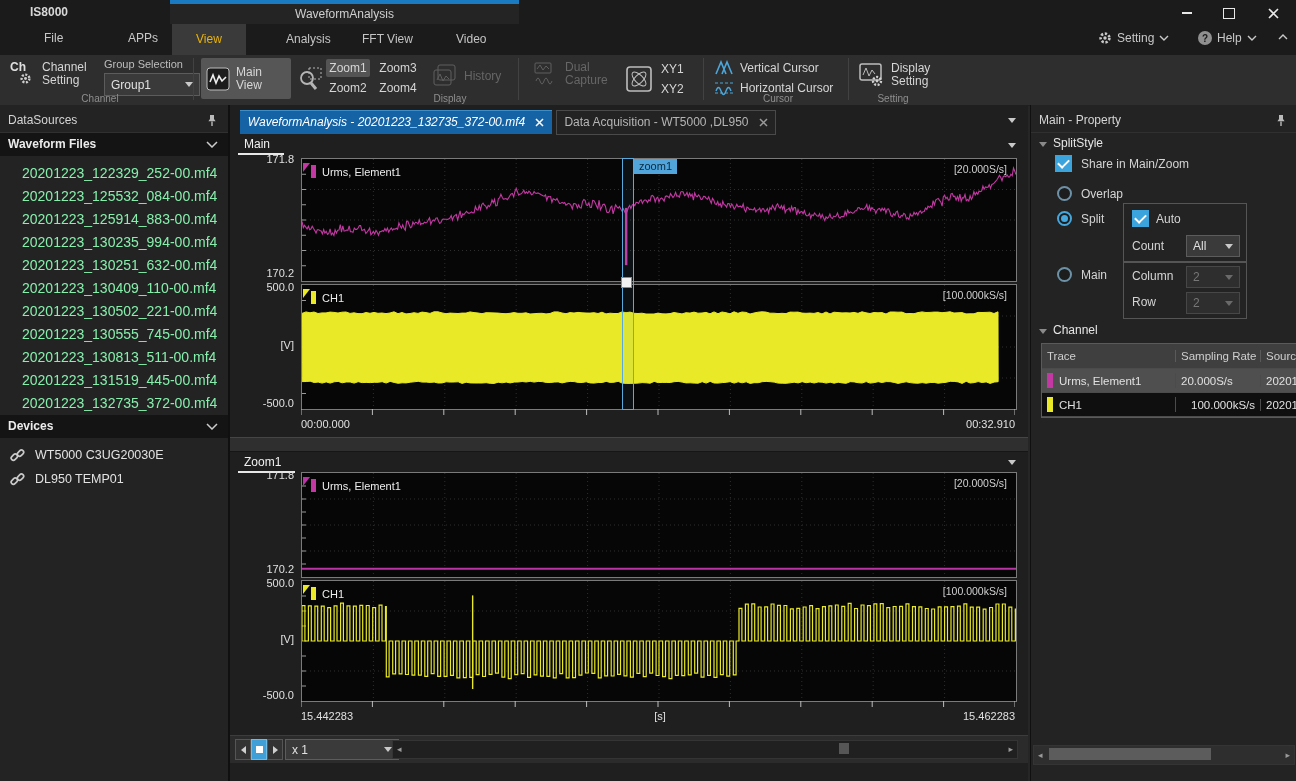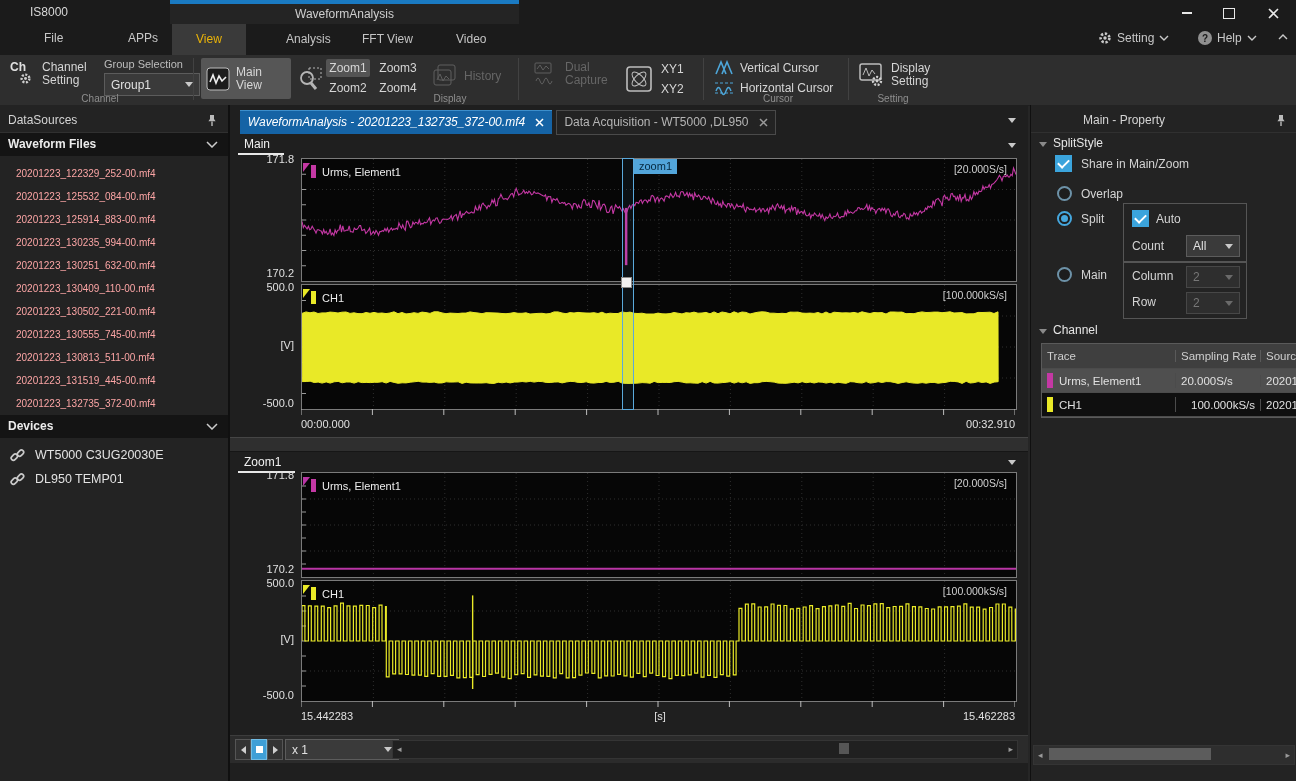--- a/index.html
+++ b/index.html
@@ -1,21 +1,21 @@
 <!DOCTYPE html>
 <html><head>
 <meta charset="utf-8">
 <style>
   html,body{margin:0;padding:0;background:#111;}
   .app{position:relative;width:1296px;height:781px;background:#262626;overflow:hidden;
        font-family:"Liberation Sans",sans-serif;font-size:12px;color:#d4d4d4;}
   .abs{position:absolute;}
 
   
-  .titlebar{left:0;top:0;width:1296px;height:24px;background:#1b1b1b;}
+  .titlebar{left:0;top:0;width:1296px;height:24px;background:#1b1b1b;font-weight:bold;}
   .title-center{left:170px;top:0;width:349px;height:55px;background:#242424;}
   .blue-strip{left:0;top:0;width:349px;height:4px;}
   .doc-title{left:0;top:7px;width:349px;text-align:center;font-size:12px;color:#cfcfcf;}
   .app-title{left:30px;top:5px;color:#d8d8d8;}
   .win-btn{top:4px;width:30px;height:18px;display:flex;align-items:center;justify-content:center;cursor:default;}
   .min-glyph{display:block;width:10px;height:0;border-top:2px solid #e8e8e8;}
   .max-glyph{display:block;width:10px;height:9px;border:1.5px solid #e8e8e8;}
 
   
   .menurow{left:0;top:24px;width:1296px;height:31px;background:#1b1b1b;}
@@ -40,21 +40,21 @@
             justify-content:space-between;padding:0 6px;color:#e0e0e0;}
   .caret{width:0;height:0;border-left:4px solid transparent;border-right:4px solid transparent;
          border-top:5px solid #c9c9c9;}
   .caret.dim{border-top-color:#6a6a6a;}
 
   
   .sidebar{left:0;top:105px;width:228px;height:676px;background:#232323;border-right:2px solid #101010;}
   .side-head{left:0;top:5px;width:228px;height:22px;border-bottom:1px solid #303030;}
   .sec-head{left:0;width:228px;height:23px;background:#141414;color:#ececec;font-weight:bold;}
   .sec-head span.txt{position:absolute;left:8px;top:4px;font-weight:600;}
-  .file-item{height:23px;line-height:23px;padding-left:16px;color:#fca5a5;font-size:10px;}
+  .file-item{height:23px;line-height:23px;padding-left:22px;color:#86efac;font-size:14px;}
   .dev-item{height:24px;display:flex;align-items:center;gap:10px;padding-left:10px;color:#e2e2e2;font-size:12.5px;}
 
   
   .plot-col{left:230px;top:105px;width:798px;height:676px;background:#1f1f1f;}
   .doc-tab{top:5px;height:23px;line-height:23px;font-size:12px;display:flex;align-items:center;gap:10px;
            justify-content:center;}
   .doc-tab.active{background:#1563a5;color:#fff;border-top:1px solid #3c8ecb;}
   .doc-tab.inactive{background:#232323;color:#b5b5b5;border:1px solid #4a4a4a;}
   .panel-strip-label{color:#f0f0f0;font-size:12px;border-bottom:2px solid #e8e8e8;padding:0 14px 2px 6px;}
   .wave-panel{background:#060606;border:1px solid #7a7a7a;}
@@ -515,21 +515,21 @@
       <div class="abs scrollbar" style="left:162px;top:4px;width:624px;height:17px;">
         <span class="abs sb-arrow" style="left:4px;top:0;">◂</span>
         <div class="abs sb-thumb" style="left:446px;top:2px;width:10px;height:11px;"></div>
         <span class="abs sb-arrow" style="right:4px;top:0;">▸</span>
       </div>
     </div>
   </div>
 
   <div class="abs prop-panel">
     <div class="abs prop-head">
-      <span style="position:absolute;left:8px;top:3px;margin-left:44px;">Main - Property</span>
+      <span style="position:absolute;left:8px;top:3px;">Main - Property</span>
       <svg width="12" height="13" viewBox="0 0 12 13" style="position:absolute;right:10px;top:4px;">
         <path d="M4 1 h4 v4 l1.6 2.2 h-7.2 L4 5z" fill="#bbb"></path>
           <line x1="6" y1="7.5" x2="6" y2="12" stroke="#bbb" stroke-width="1.4"></line>
       </svg>
     </div>
 
     <span class="abs expander" style="left:8px;top:37px;"></span>
     <span class="abs sec-title" style="left:22px;top:31px;">SplitStyle</span>
 
     <div class="abs checkbox" style="left:24px;top:50px;">

